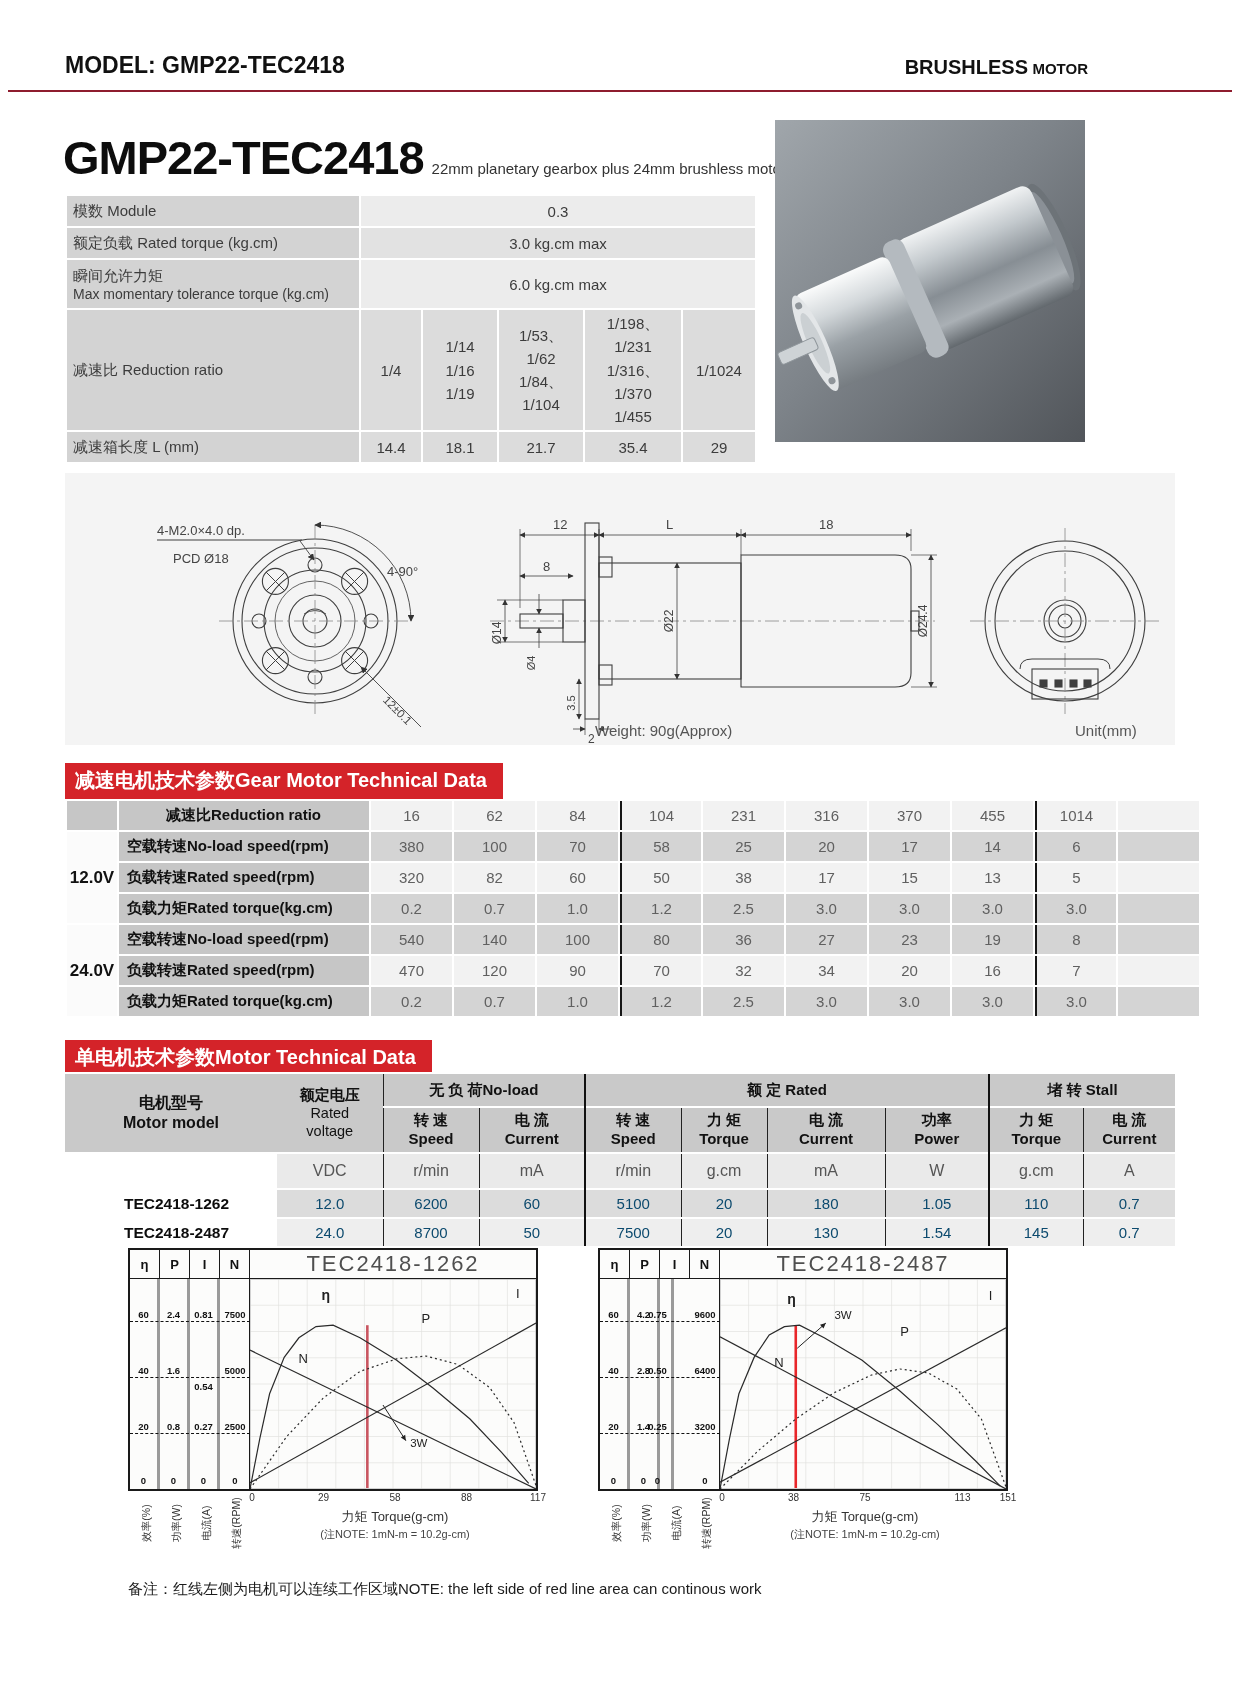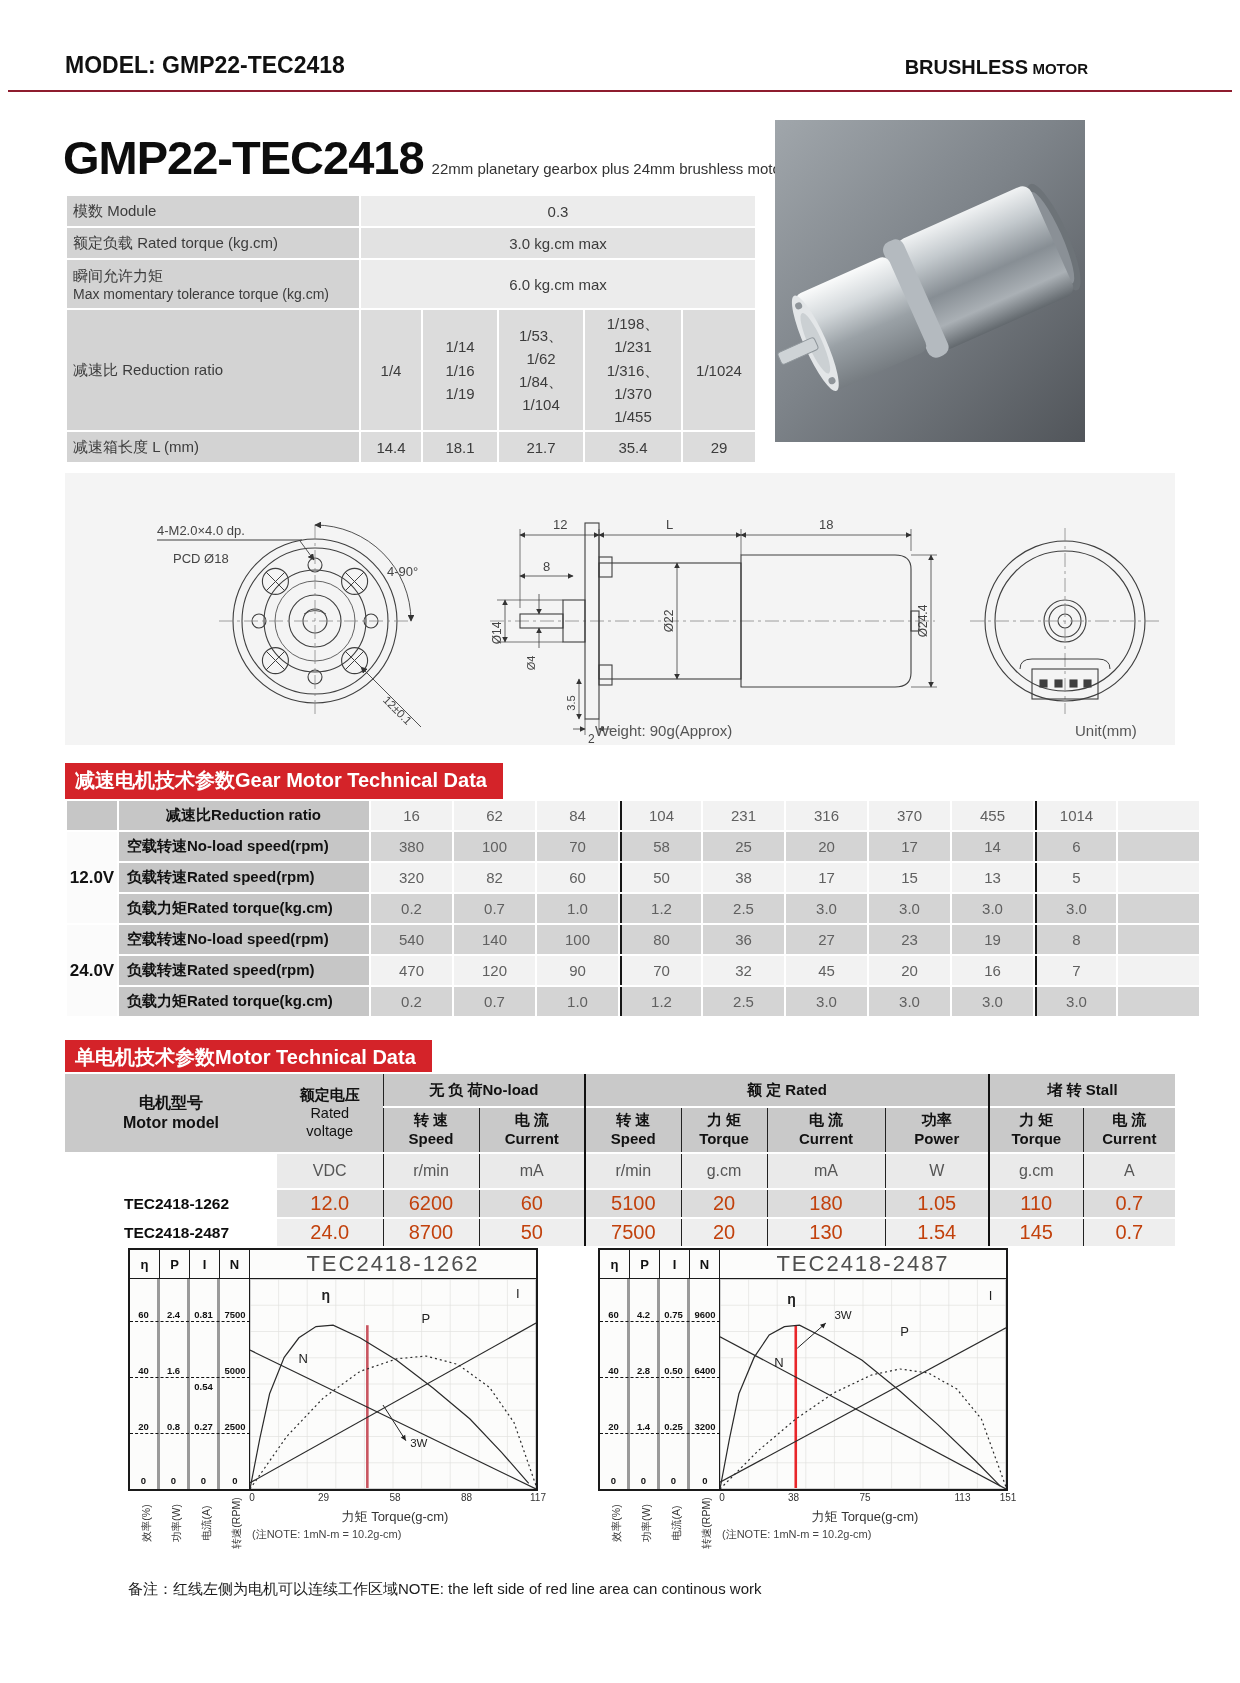--- a/index.html
+++ b/index.html
@@ -61,21 +61,21 @@
   table.motor{position:absolute;left:65px;top:1072px;width:1110px;border-collapse:collapse;table-layout:fixed;}
   table.motor th,table.motor td{vertical-align:middle;text-align:center;}
   table.motor tr>*{border-top:2px solid #fff;}
   .m-h{background:#c9c9c9;font-weight:bold;color:#111;font-size:15px;line-height:1.25;}
   .m-model-h{font-size:16px;}
   .m-group{border-bottom:1.5px solid #222;height:30px;}
   .m-sub{height:42px;}
   .m-unit{background:#eaeaea;font-size:16px;color:#555;height:32px;font-weight:normal;}
   .m-unit-first{background:#fff;}
   td.m-model{background:#fff;font-weight:bold;font-size:15.5px;text-align:left;padding-left:12px;color:#0d0d0d;height:25px;}
-  td.m-val{font-size:20px;color:#c2410c;height:25px;}
+  td.m-val{font-size:15px;color:#0c4a6e;height:25px;}
   .m-dark{background:#dcdcdc;} .m-light{background:#eeeeee;}
   .b1{border-left:1px solid #222;} .b2{border-left:2px solid #111;}
 
   
   .chart-block{position:absolute;width:416px;height:330px;}
   #chart0{left:128px;top:1248px;} #chart1{left:598px;top:1248px;}
   .cpanel{width:410px;border:2px solid #1a1a1a;background:#fcfcfb;box-sizing:border-box;}
   .chead{height:28px;display:flex;border-bottom:1.5px solid #1a1a1a;}
   .ccol-h{width:30px;border-right:1px solid #1a1a1a;box-sizing:border-box;display:flex;
           align-items:center;justify-content:center;font-weight:bold;font-size:13px;color:#111;}
@@ -88,21 +88,21 @@
   .ctick{position:absolute;width:100%;text-align:center;font-size:9.5px;color:#111;
          transform:translateY(-110%);font-weight:bold;}
   .cdash{position:absolute;left:0;width:120px;border-top:1.6px dashed #111;z-index:2;}
   .cplot{flex:1;position:relative;}
   .cxticks{position:relative;margin-left:124px;width:286px;height:15px;font-size:10px;color:#333;}
   .cxticks span{position:absolute;transform:translateX(-50%);top:1px;}
   .crots{position:absolute;left:2px;top:242px;width:122px;height:80px;}
   .crot{position:absolute;width:74px;text-align:center;transform:rotate(-90deg);
         font-size:10.5px;color:#333;top:26px;}
   .cxlabel{margin-left:124px;width:286px;text-align:center;font-size:13px;color:#333;margin-top:2px;}
-  .cnote{margin-left:124px;width:286px;font-size:11px;color:#444;margin-top:1px;}
+  .cnote{margin-left:124px;width:286px;text-align:center;font-size:11px;color:#444;margin-top:1px;}
 
   
   .footer-note{position:absolute;left:128px;top:1580px;font-size:15px;color:#1c1c1c;}
 </style>
 </head>
 <body>
 
 <div class="hdr-model">MODEL: GMP22-TEC2418</div>
 <div class="hdr-brand">
   <span class="big">BRUSHLESS</span>
@@ -393,21 +393,21 @@
         <td class="g-val g-dark bl2">8</td>
         <td class="g-val g-dark"></td>
       </tr>
       <tr>
         <td class="g-label">负载转速Rated speed(rpm)</td>
         <td class="g-val g-light">470</td>
         <td class="g-val g-light">120</td>
         <td class="g-val g-light">90</td>
         <td class="g-val g-light bl2">70</td>
         <td class="g-val g-light">32</td>
-        <td class="g-val g-light">45</td>
+        <td class="g-val g-light">34</td>
         <td class="g-val g-light">20</td>
         <td class="g-val g-light">16</td>
         <td class="g-val g-light bl2">7</td>
         <td class="g-val g-light"></td>
       </tr>
       <tr>
         <td class="g-label">负载力矩Rated torque(kg.cm)</td>
         <td class="g-val g-dark">0.2</td>
         <td class="g-val g-dark">0.7</td>
         <td class="g-val g-dark">1.0</td>
@@ -633,21 +633,21 @@
             <div class="ctick" style="top: 46.67%;">40</div>
             <div class="ctick" style="top: 73.34%;">20</div>
             <div class="ctick" style="top: 99%;">0</div>
           </div>
           <div class="cax" style="left: 30px;">
             <div class="ctick" style="top: 20%;">4.2</div>
             <div class="ctick" style="top: 46.67%;">2.8</div>
             <div class="ctick" style="top: 73.34%;">1.4</div>
             <div class="ctick" style="top: 99%;">0</div>
           </div>
-          <div class="cax" style="left: 60px;">
+          <div class="cax" style="left: 44px;">
             <div class="ctick" style="top: 20%;">0.75</div>
             <div class="ctick" style="top: 46.67%;">0.50</div>
             <div class="ctick" style="top: 73.34%;">0.25</div>
             <div class="ctick" style="top: 99%;">0</div>
           </div>
           <div class="cax last" style="left: 90px;">
             <div class="ctick" style="top: 20%;">9600</div>
             <div class="ctick" style="top: 46.67%;">6400</div>
             <div class="ctick" style="top: 73.34%; text-align: center;">3200</div>
             <div class="ctick" style="top: 99%;">0</div>

